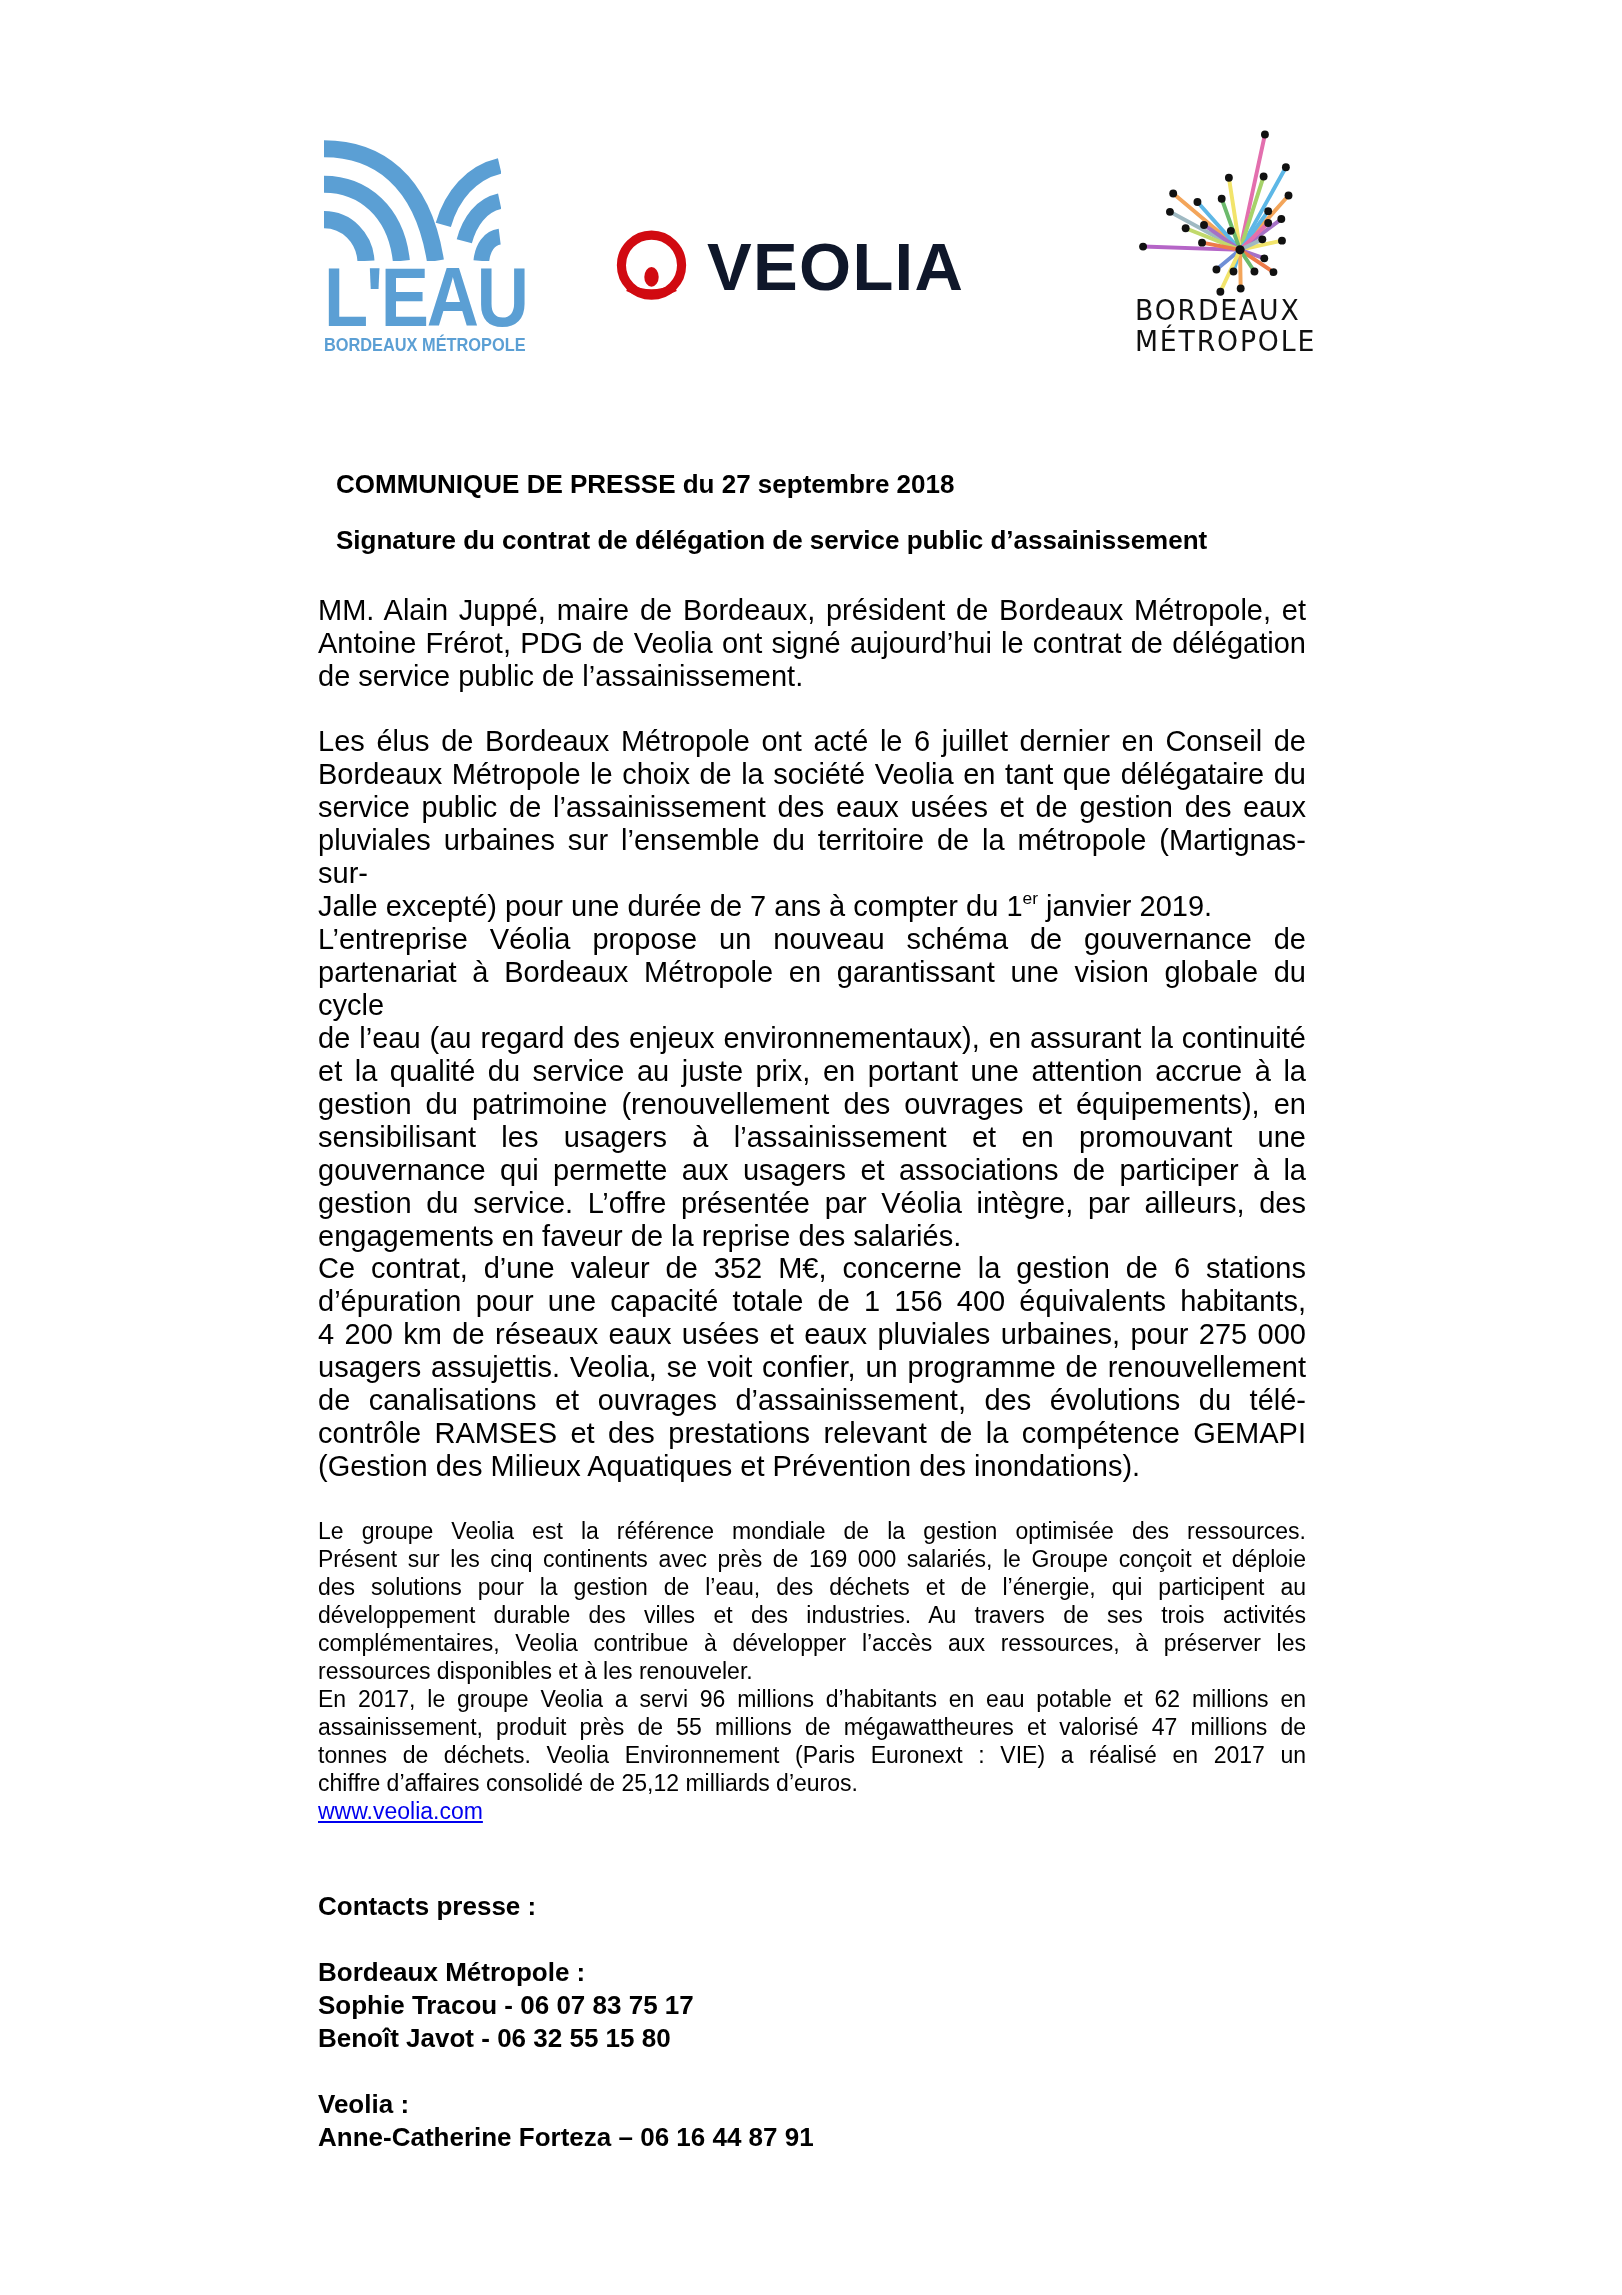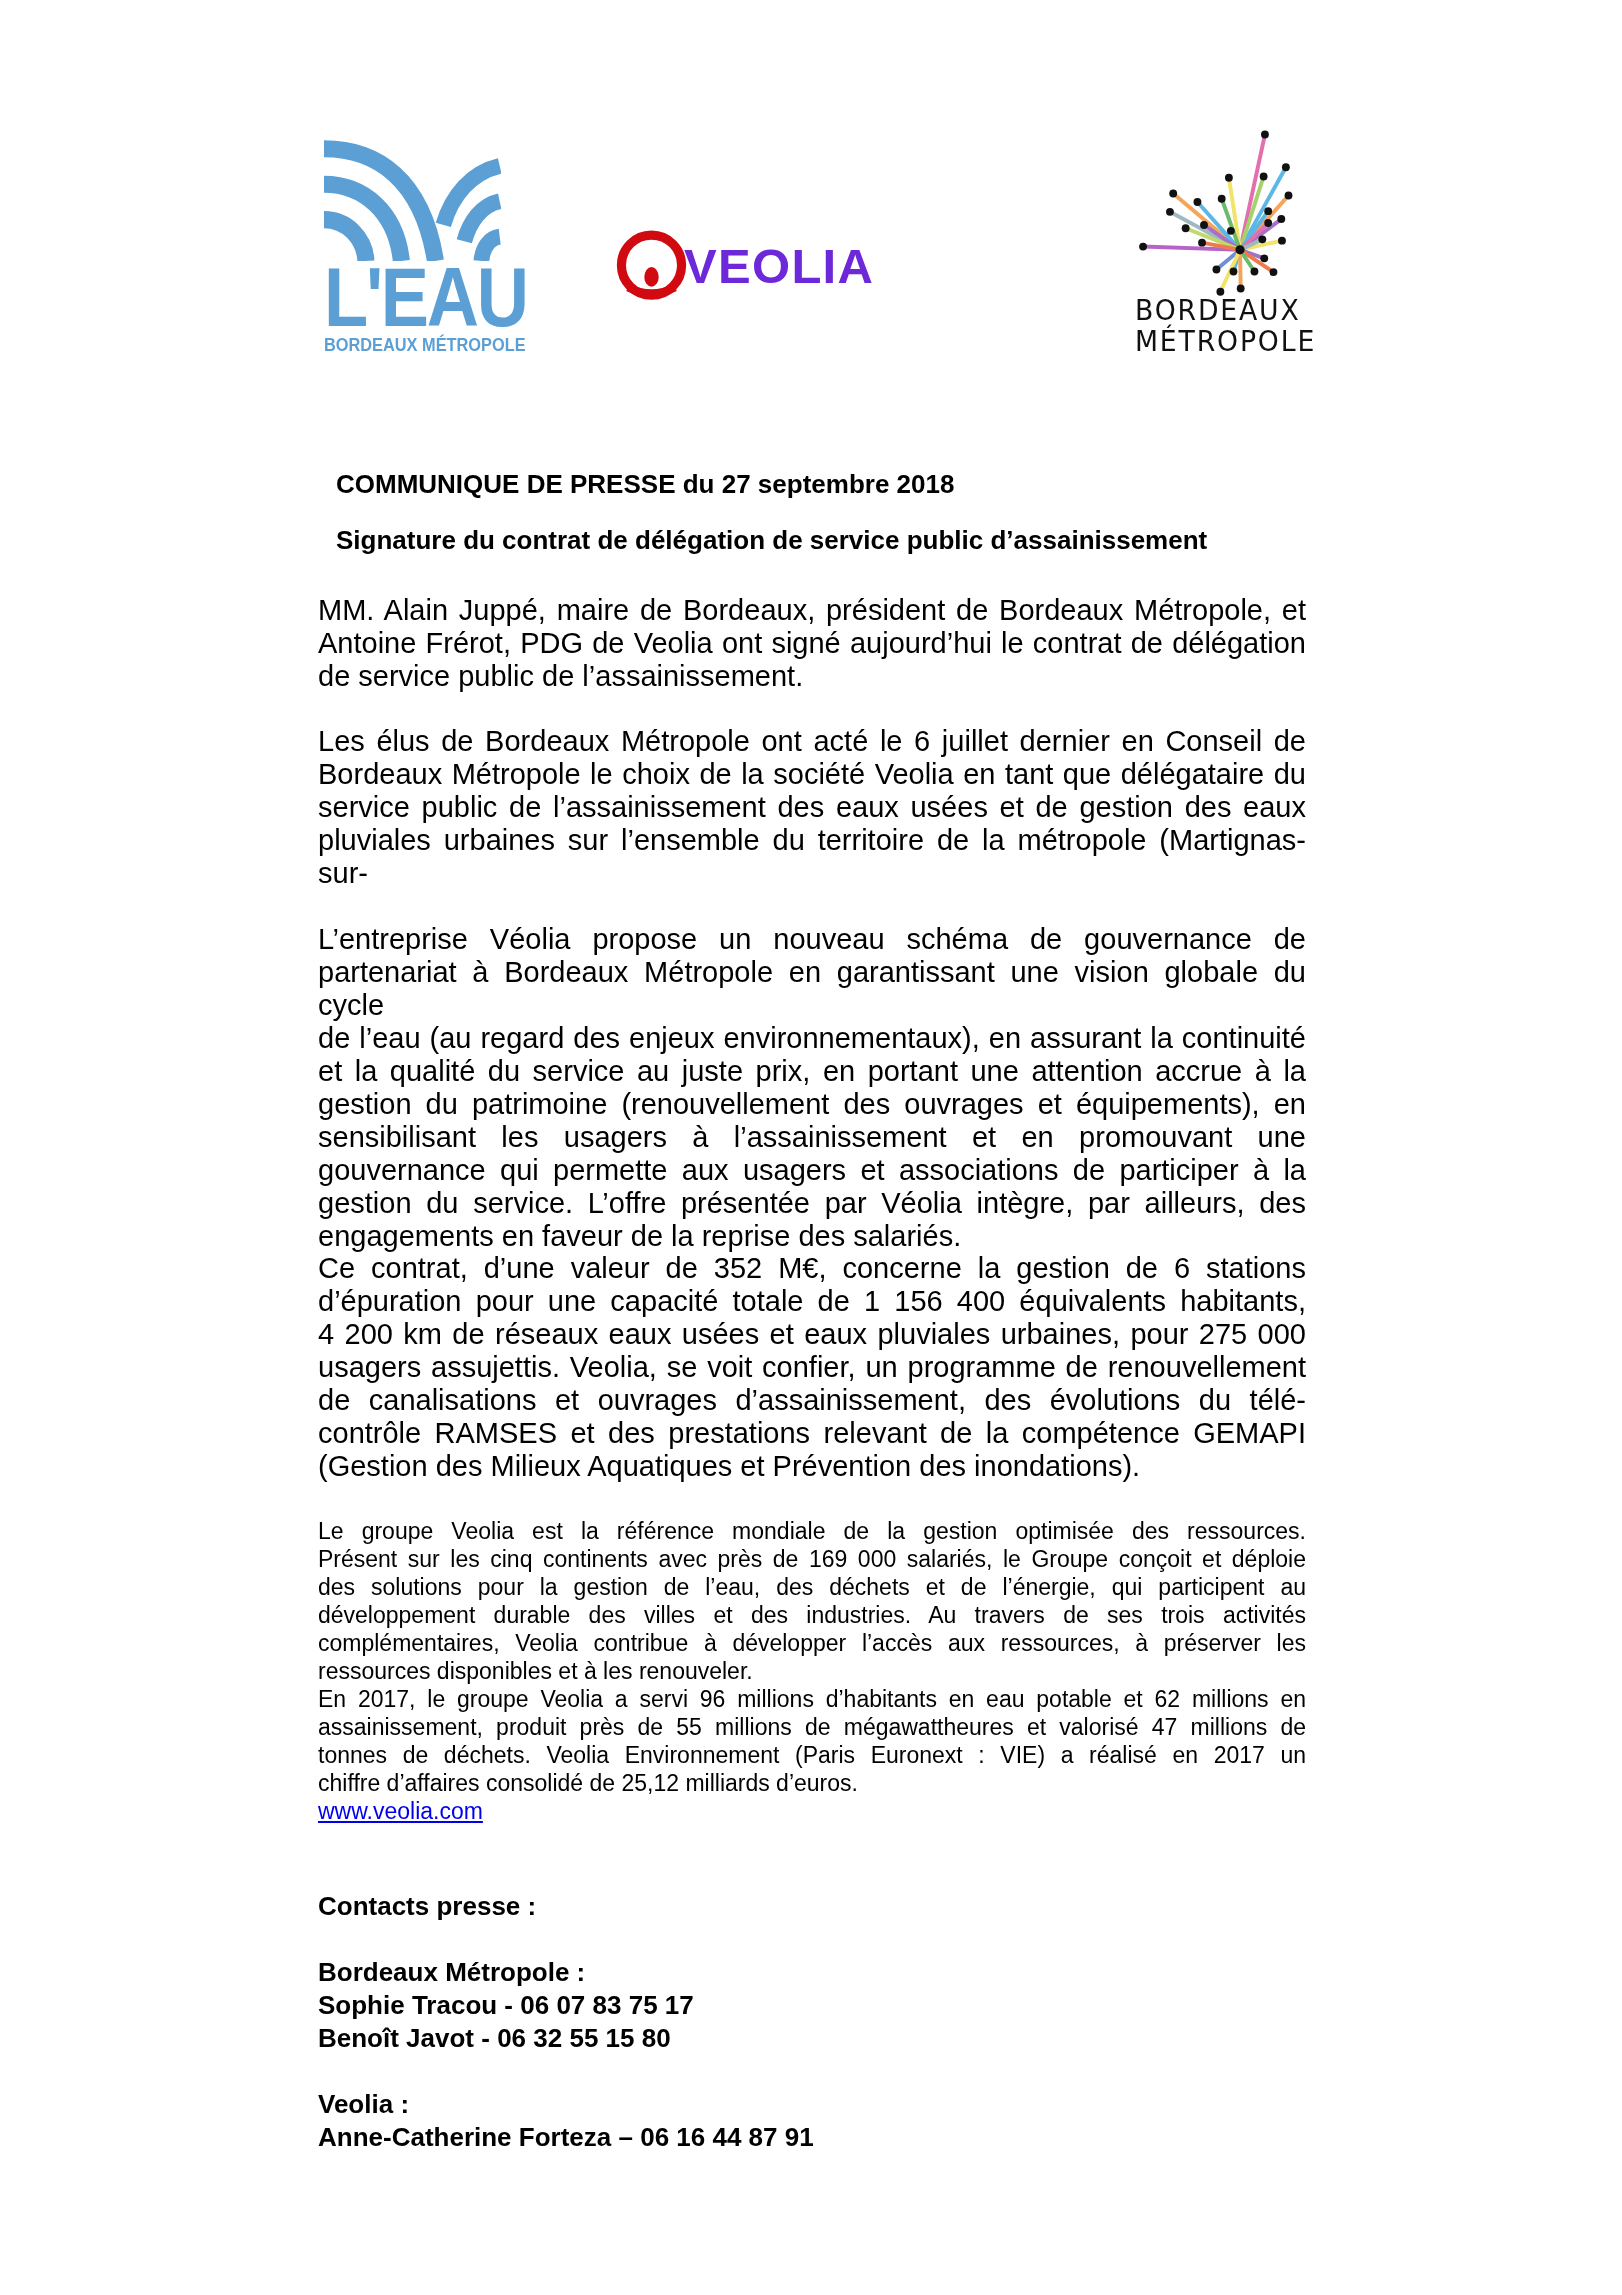--- a/index.html
+++ b/index.html
@@ -13,22 +13,22 @@
   #logo-bm { left: 1109px; top: 124px; width: 190px; height: 229px; }
 
   .eau-letters { position: absolute; left: 0; top: 128px; width: 175px; height: 72px;
                  color: #5b9fd4; font-family: "Liberation Sans", sans-serif; font-weight: bold;
                  font-size: 84px; line-height: 72px; letter-spacing: -2.6px;
                  transform: scaleX(0.86); transform-origin: left top; white-space: nowrap; }
   .eau-sub { position: absolute; left: 0; top: 201px; width: 175px; color: #5b9fd4;
              font-weight: bold; font-size: 19px; line-height: 21px; letter-spacing: 0px;
              transform: scaleX(0.86); transform-origin: left top; white-space: nowrap; }
 
-  .veolia-word { position: absolute; left: 72px; top: 13px; color: #6d28d9;
-                 font-weight: bold; font-size: 49px; line-height: 63px; letter-spacing: 1.3px;
+  .veolia-word { position: absolute; left: 95px; top: 13px; color: #0f172a;
+                 font-weight: bold; font-size: 67px; line-height: 63px; letter-spacing: 1.3px;
                  white-space: nowrap; }
 
   .bm-text { position: absolute; left: 26px; top: 171px; font-family: "DejaVu Sans", sans-serif;
              font-size: 29px; line-height: 31px; letter-spacing: 2px; color: #111;
              transform: scaleX(0.92); transform-origin: left top; white-space: nowrap; }
 
   
   .block { position: absolute; left: 318px; width: 988px; }
   .h { font-weight: bold; font-size: 26px; line-height: 31px; white-space: nowrap; margin-left: 18px; }
   .body-p { font-size: 29px; line-height: 33px; text-align: justify; text-align-last: left; }
@@ -139,20 +139,21 @@
   <span class="jline">MM. Alain Juppé, maire de Bordeaux, président de Bordeaux Métropole, et</span>
   <span class="jline">Antoine Frérot, PDG de Veolia ont signé aujourd’hui le contrat de délégation</span>
   <span class="lastline">de service public de l’assainissement.</span>
 </div>
 
 <div class="block body-p" style="top:725px">
   <span class="jline">Les élus de Bordeaux Métropole ont acté le 6 juillet dernier en Conseil de</span>
   <span class="jline">Bordeaux Métropole le choix de la société Veolia en tant que délégataire du</span>
   <span class="jline">service public de l’assainissement des eaux usées et de gestion des eaux</span>
   <span class="jline">pluviales urbaines sur l’ensemble du territoire de la métropole (Martignas-sur-</span>
+  <span class="lastline"><span>Jalle excepté) pour une durée de 7 ans à compter du 1</span><sup>er</sup><span> janvier 2019.</span></span>
 </div>
 
 <div class="block body-p" style="top:923px">
   <span class="jline">L’entreprise Véolia propose un nouveau schéma de gouvernance de</span>
   <span class="jline">partenariat à Bordeaux Métropole en garantissant une vision globale du cycle</span>
   <span class="jline">de l’eau (au regard des enjeux environnementaux), en assurant la continuité</span>
   <span class="jline">et la qualité du service au juste prix, en portant une attention accrue à la</span>
   <span class="jline">gestion du patrimoine (renouvellement des ouvrages et équipements), en</span>
   <span class="jline">sensibilisant les usagers à l’assainissement et en promouvant une</span>
   <span class="jline">gouvernance qui permette aux usagers et associations de participer à la</span>

